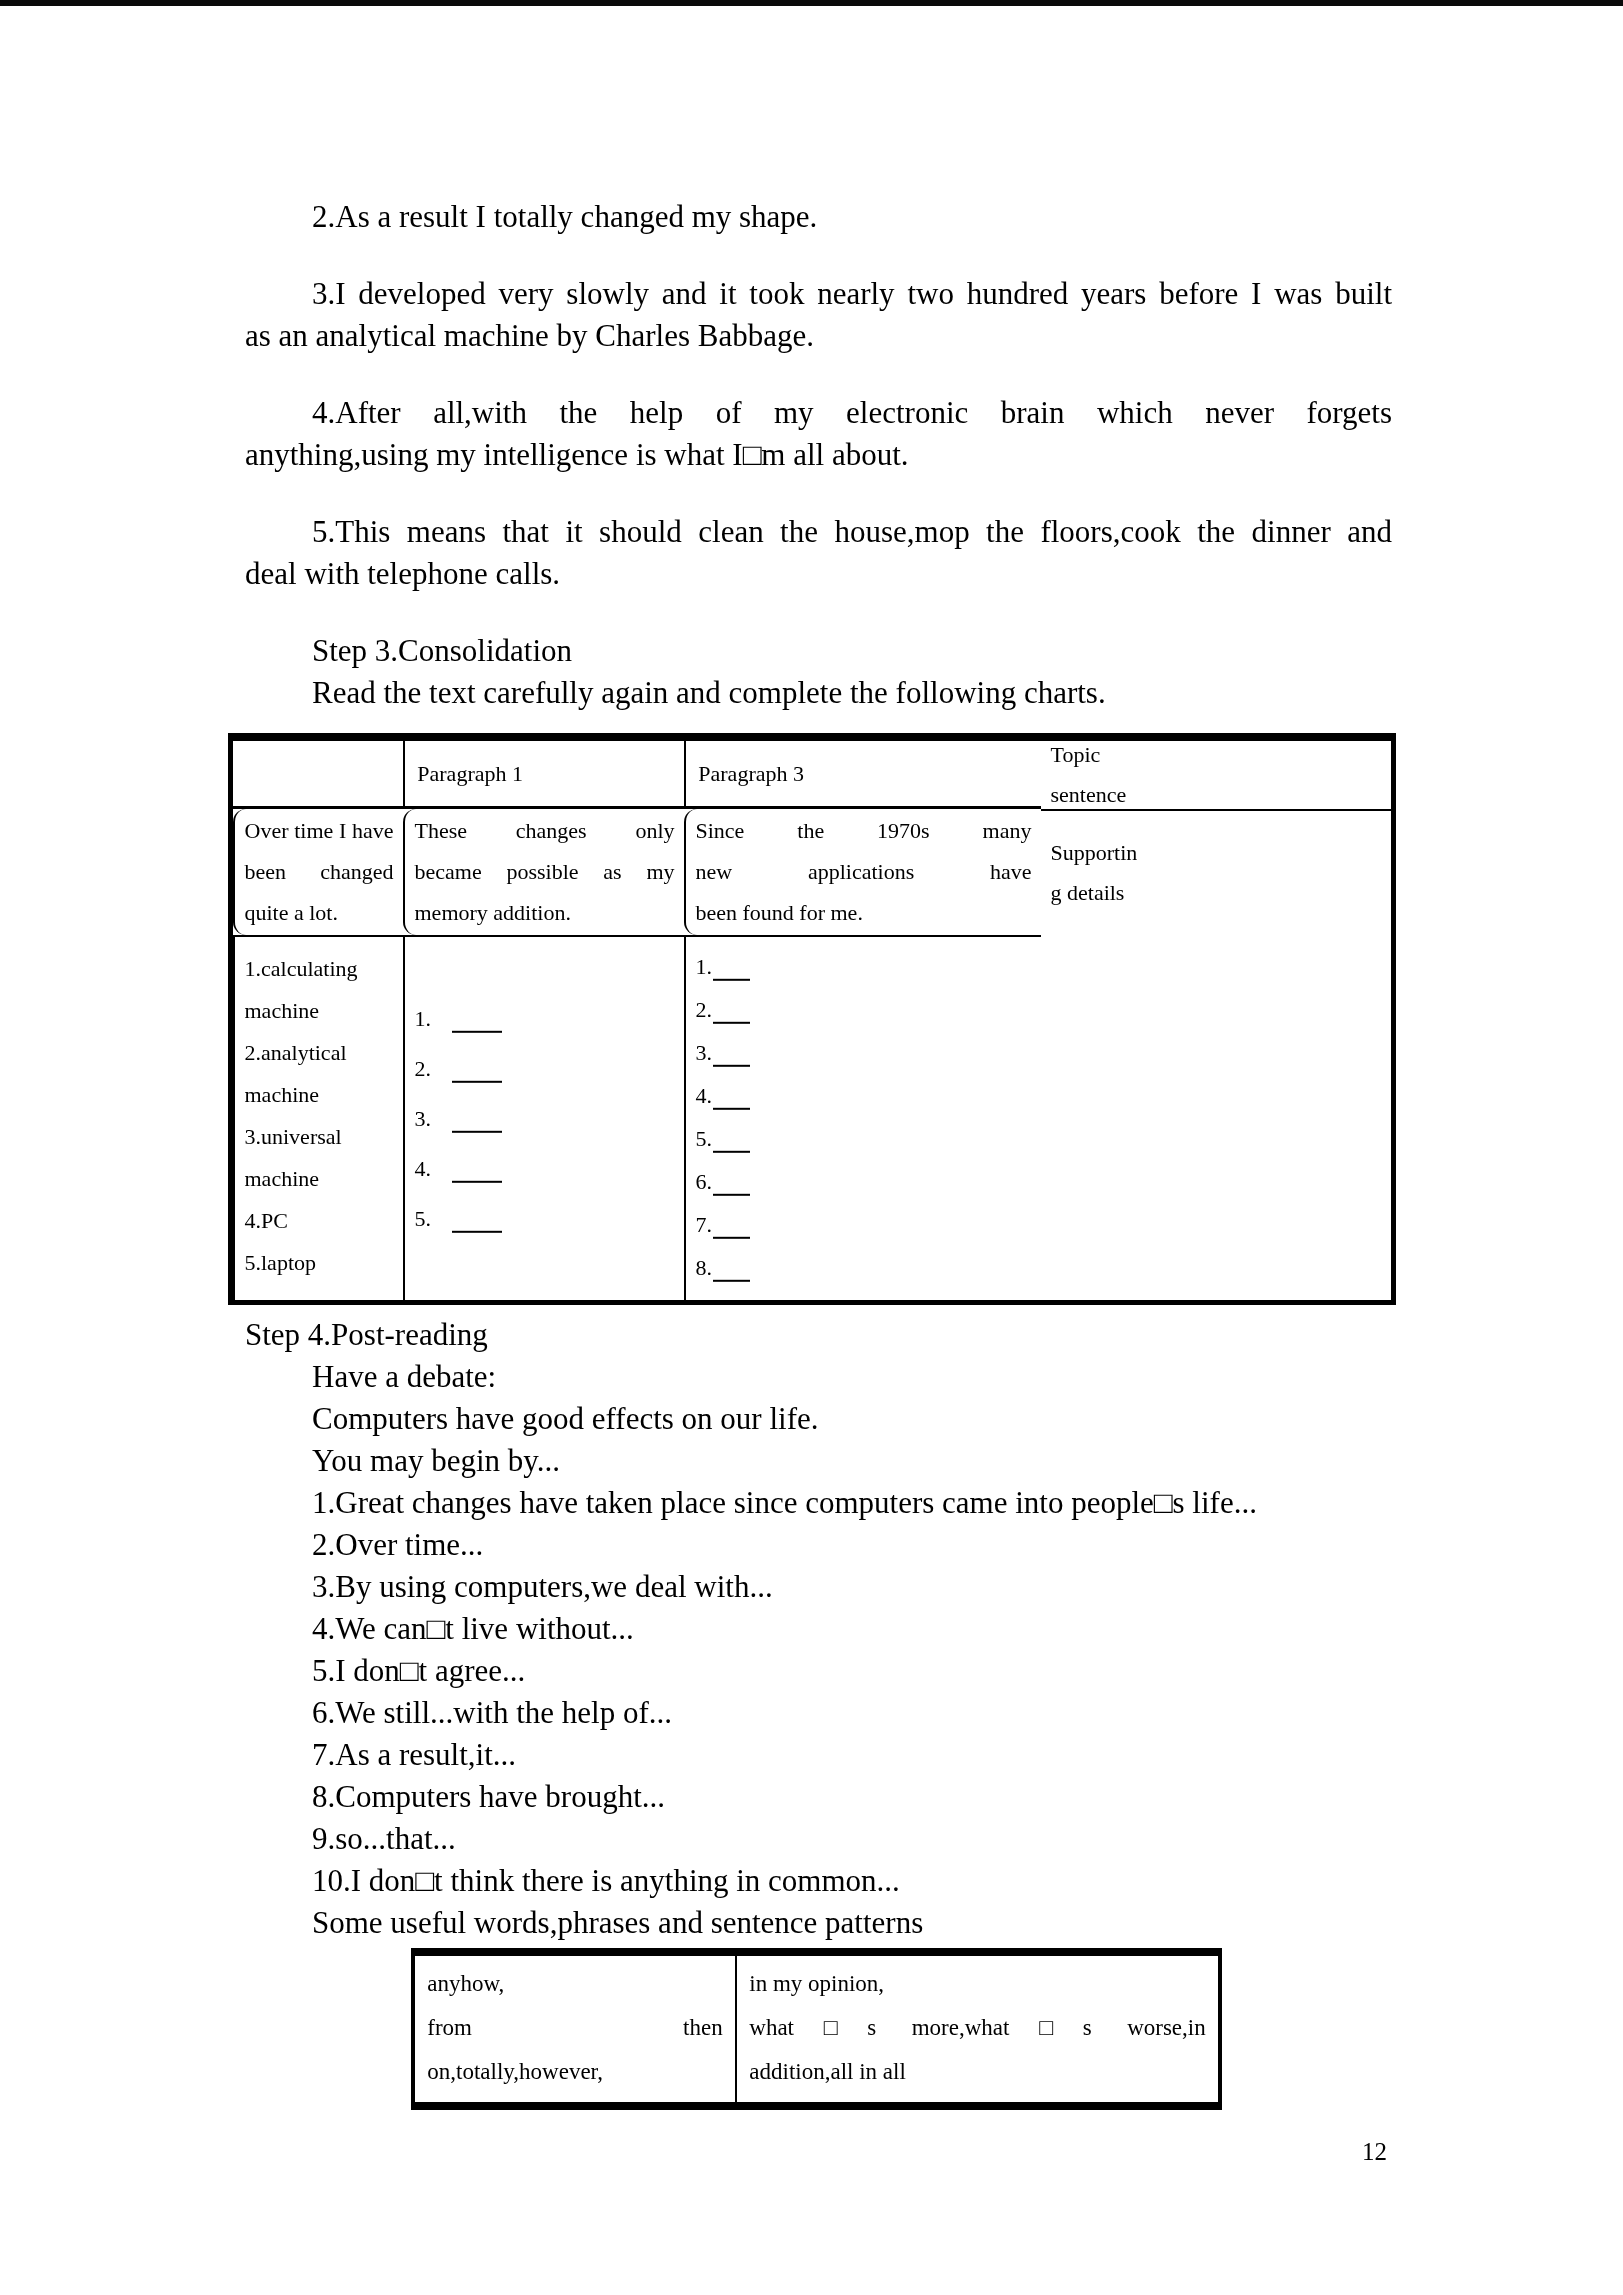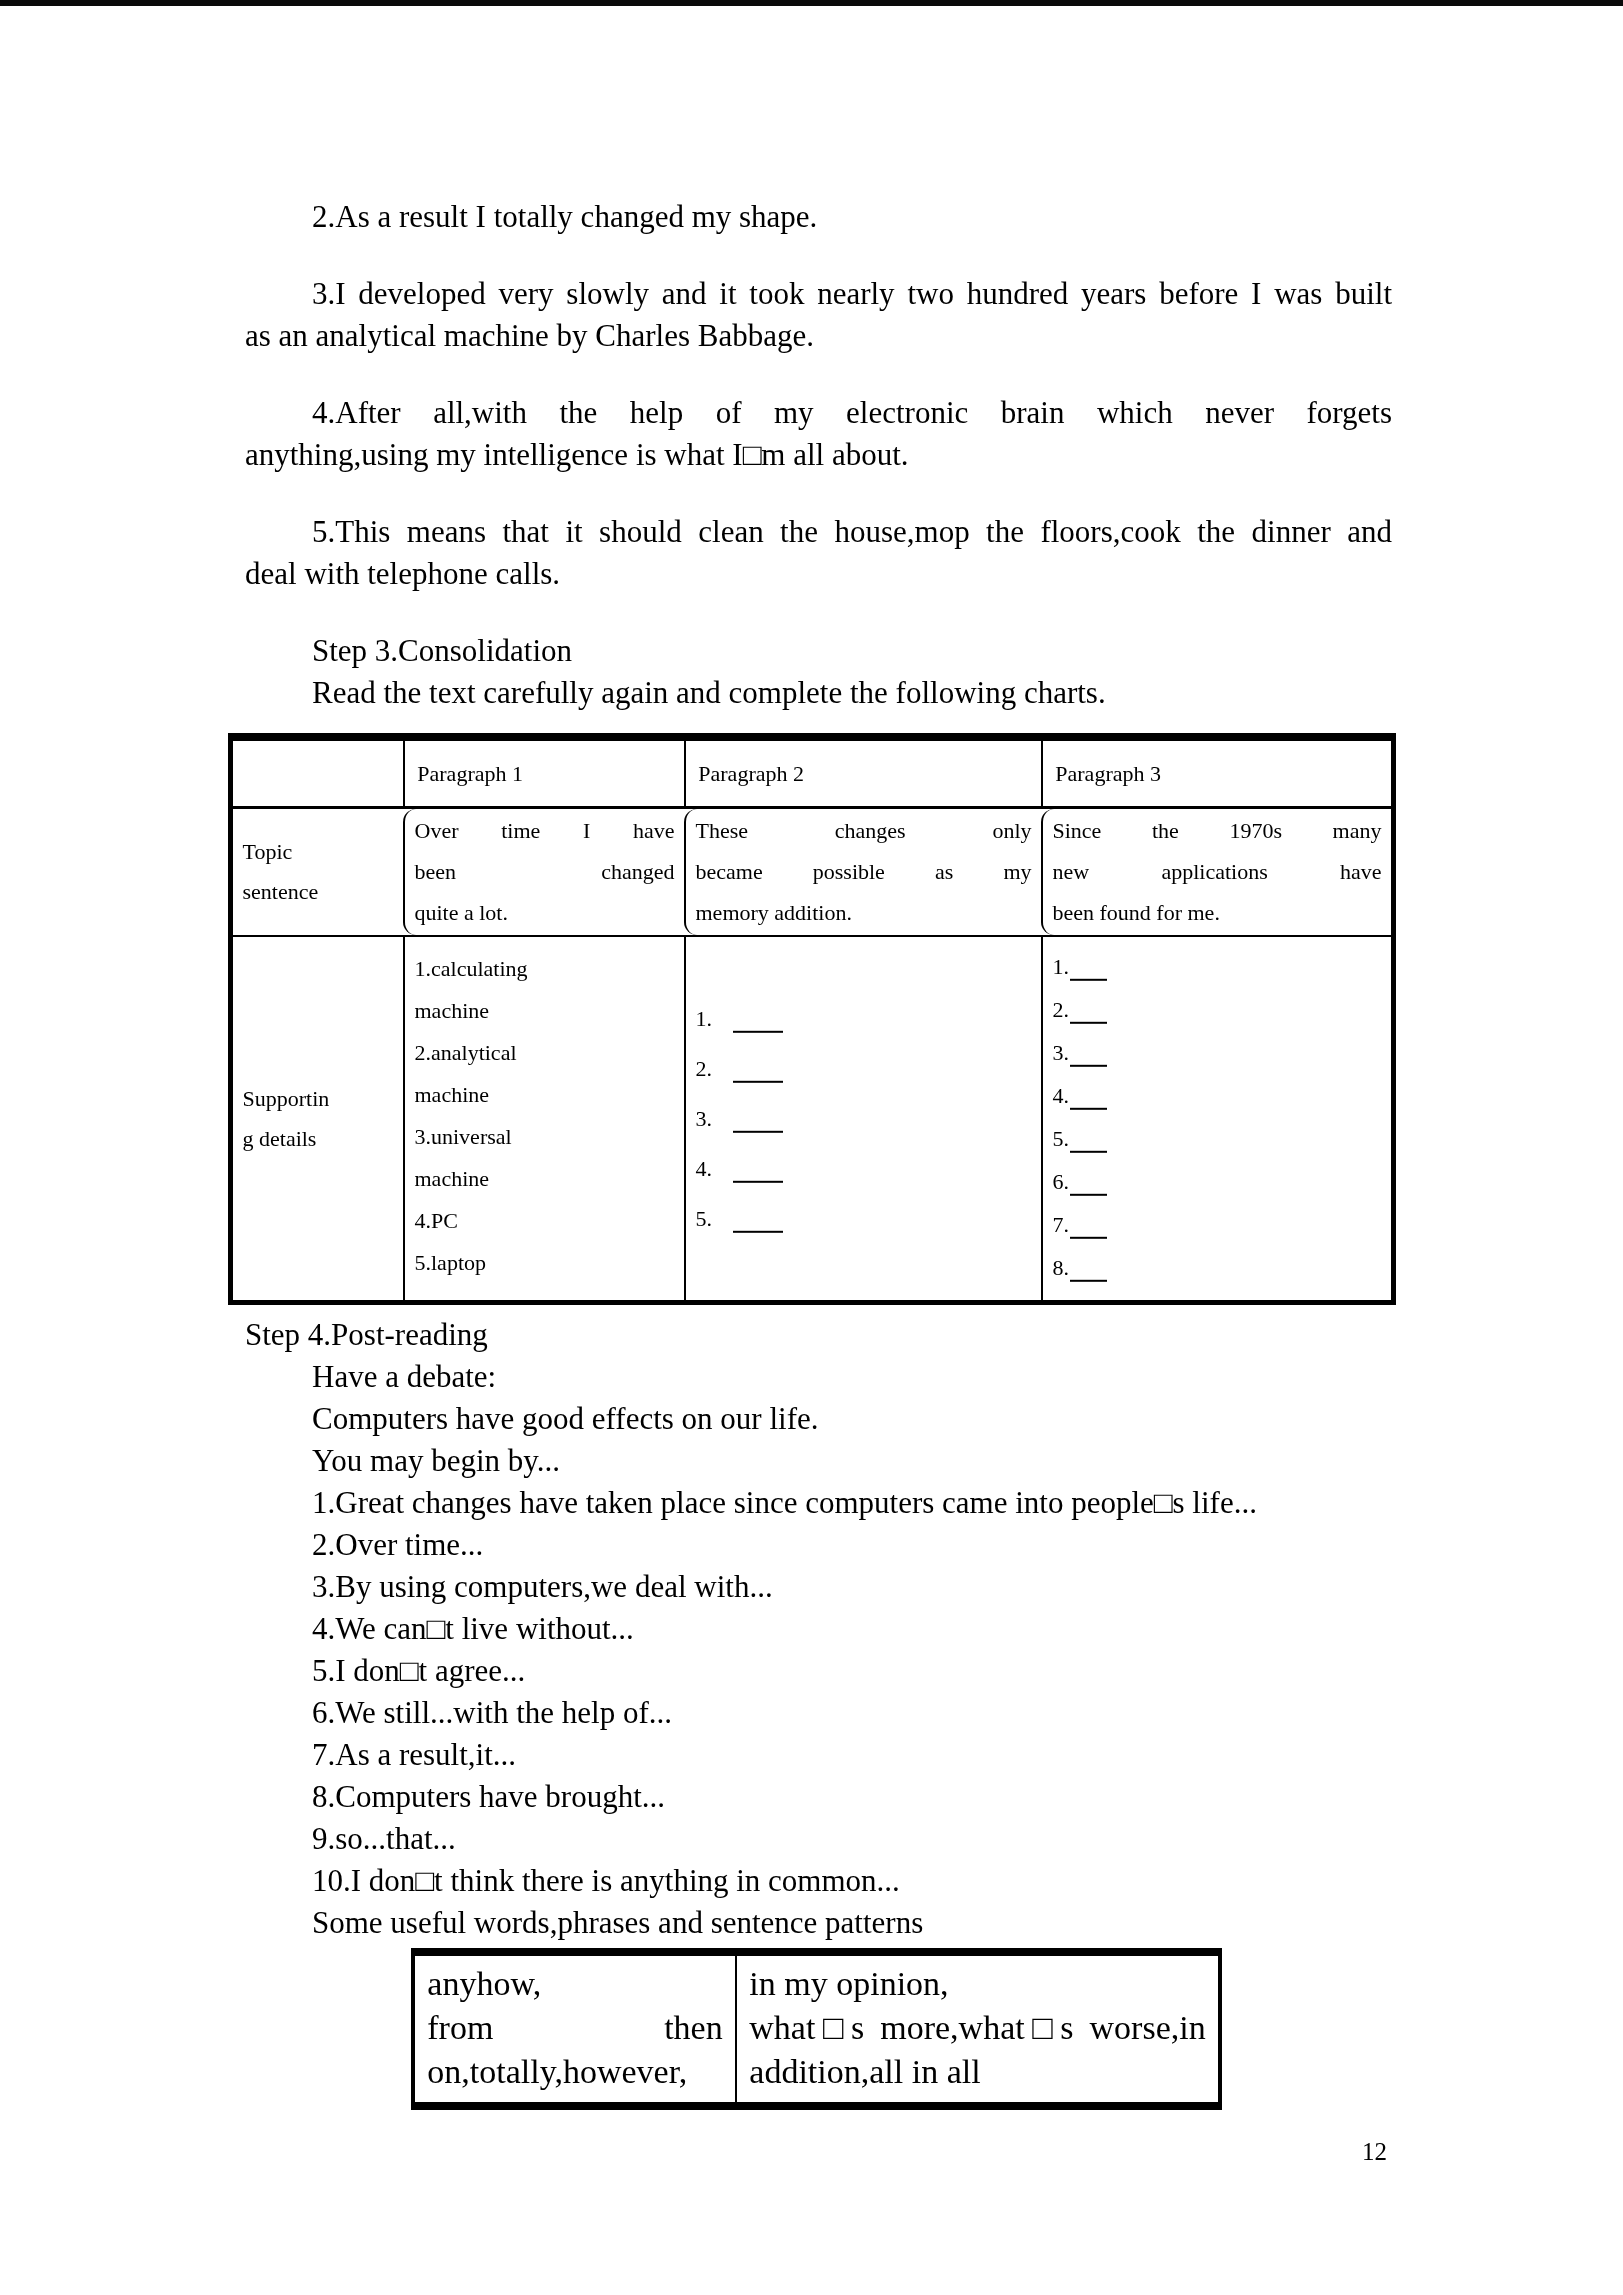--- a/index.html
+++ b/index.html
@@ -67,21 +67,21 @@
 
   
   .t2 {
     display: grid;
     grid-template-columns: 320px 1fr;
     width: 811px;
     margin: 4.1px 0 0 166px;
     border: 4.1px solid #000;
     border-top-width: 8.9px;
     border-bottom-width: 8.9px;
-    font-size: 34px;
+    font-size: 23px;
   }
   .t2 > div { padding: 5.5px 12.3px 8.2px; line-height: 44px; }
 
   .pagenum {
     position: absolute;
     left: 1362px;
     top: 2138px;
     font-size: 25px;
     line-height: 27px;
   }
@@ -112,21 +112,20 @@
 
     <div class="step3">
       <div class="ln ind">Step 3.Consolidation</div>
       <div class="ln ind">Read the text carefully again and complete the following charts.</div>
     </div>
 
     <div class="t1">
 
       <div class="hd"></div>
       <div class="hd cl">Paragraph 1</div>
-      <div class="hd cl">Paragraph 2</div>
       <div class="hd cl">Paragraph 3</div>
 
       <div class="lbl">
         <div>Topic</div>
         <div>sentence</div>
       </div>
       <div class="topic cl">
         <div class="jst">Over time I have</div>
         <div class="jst">been changed</div>
         <div>quite a lot.</div>

